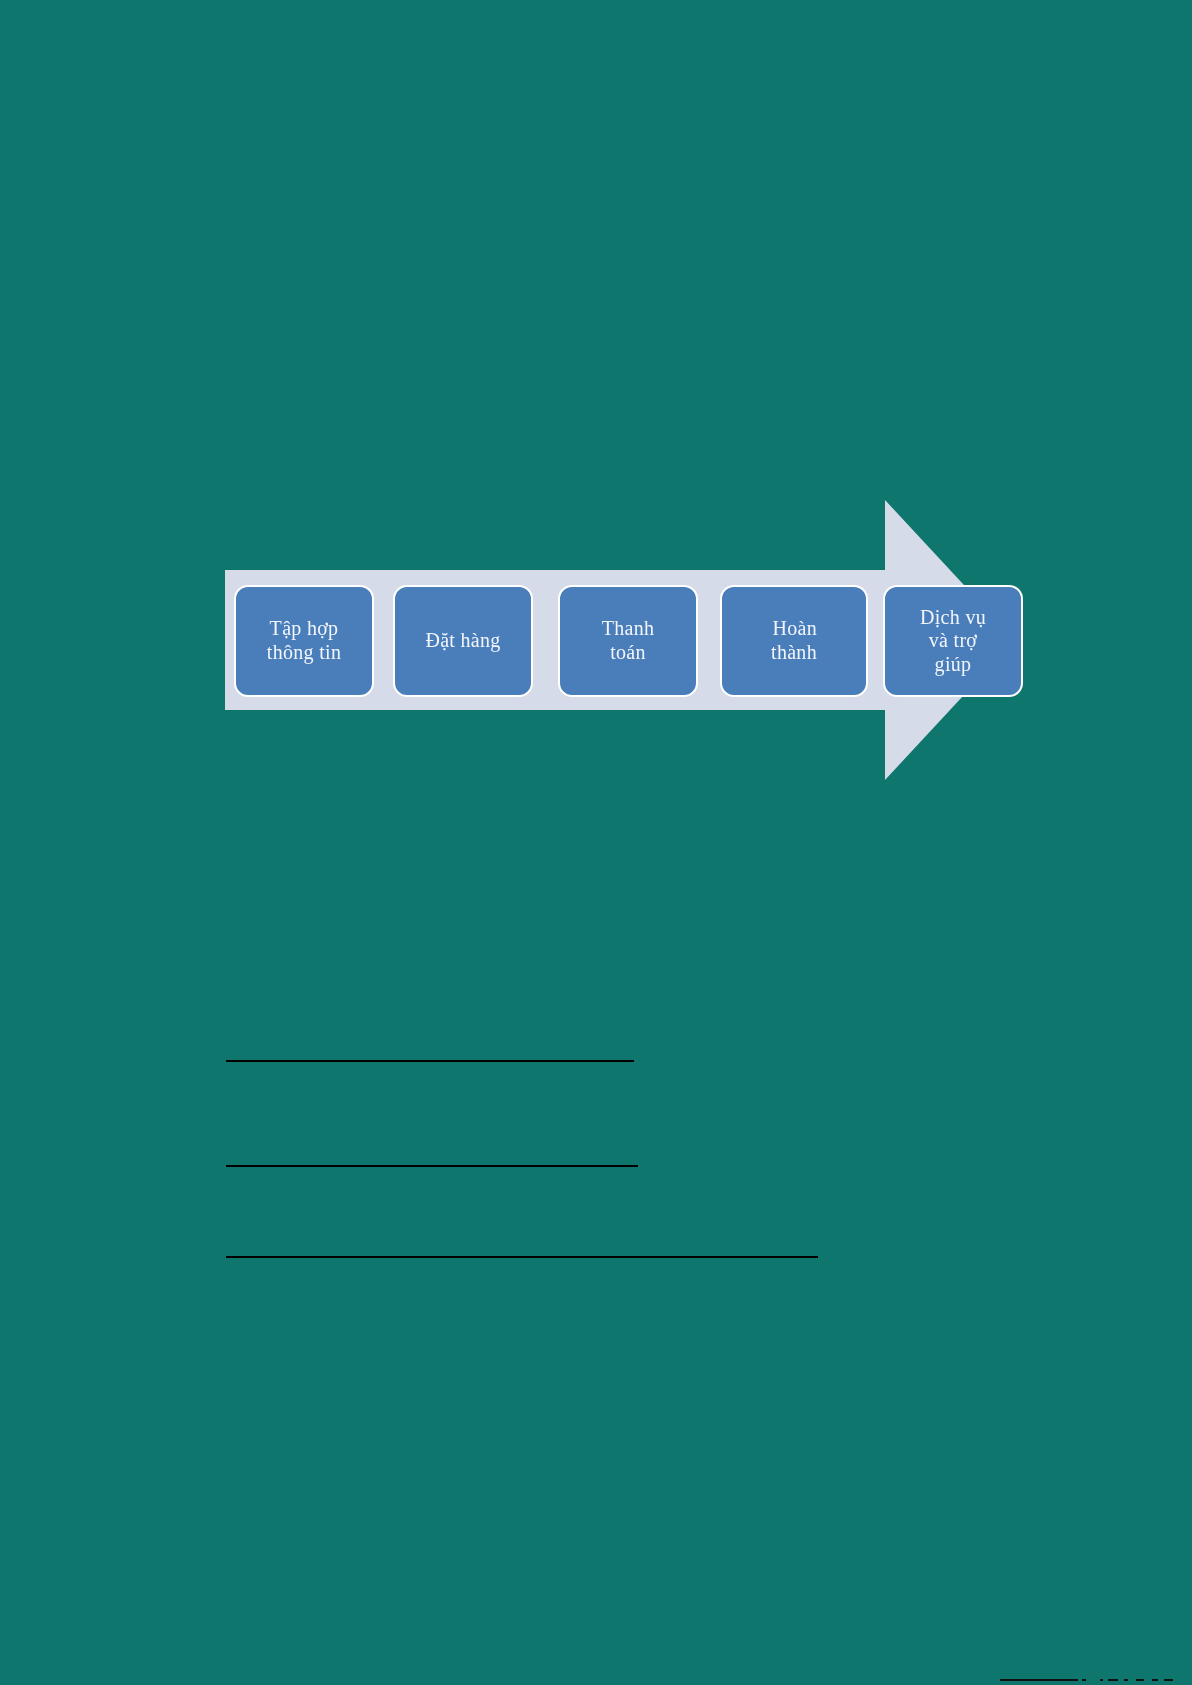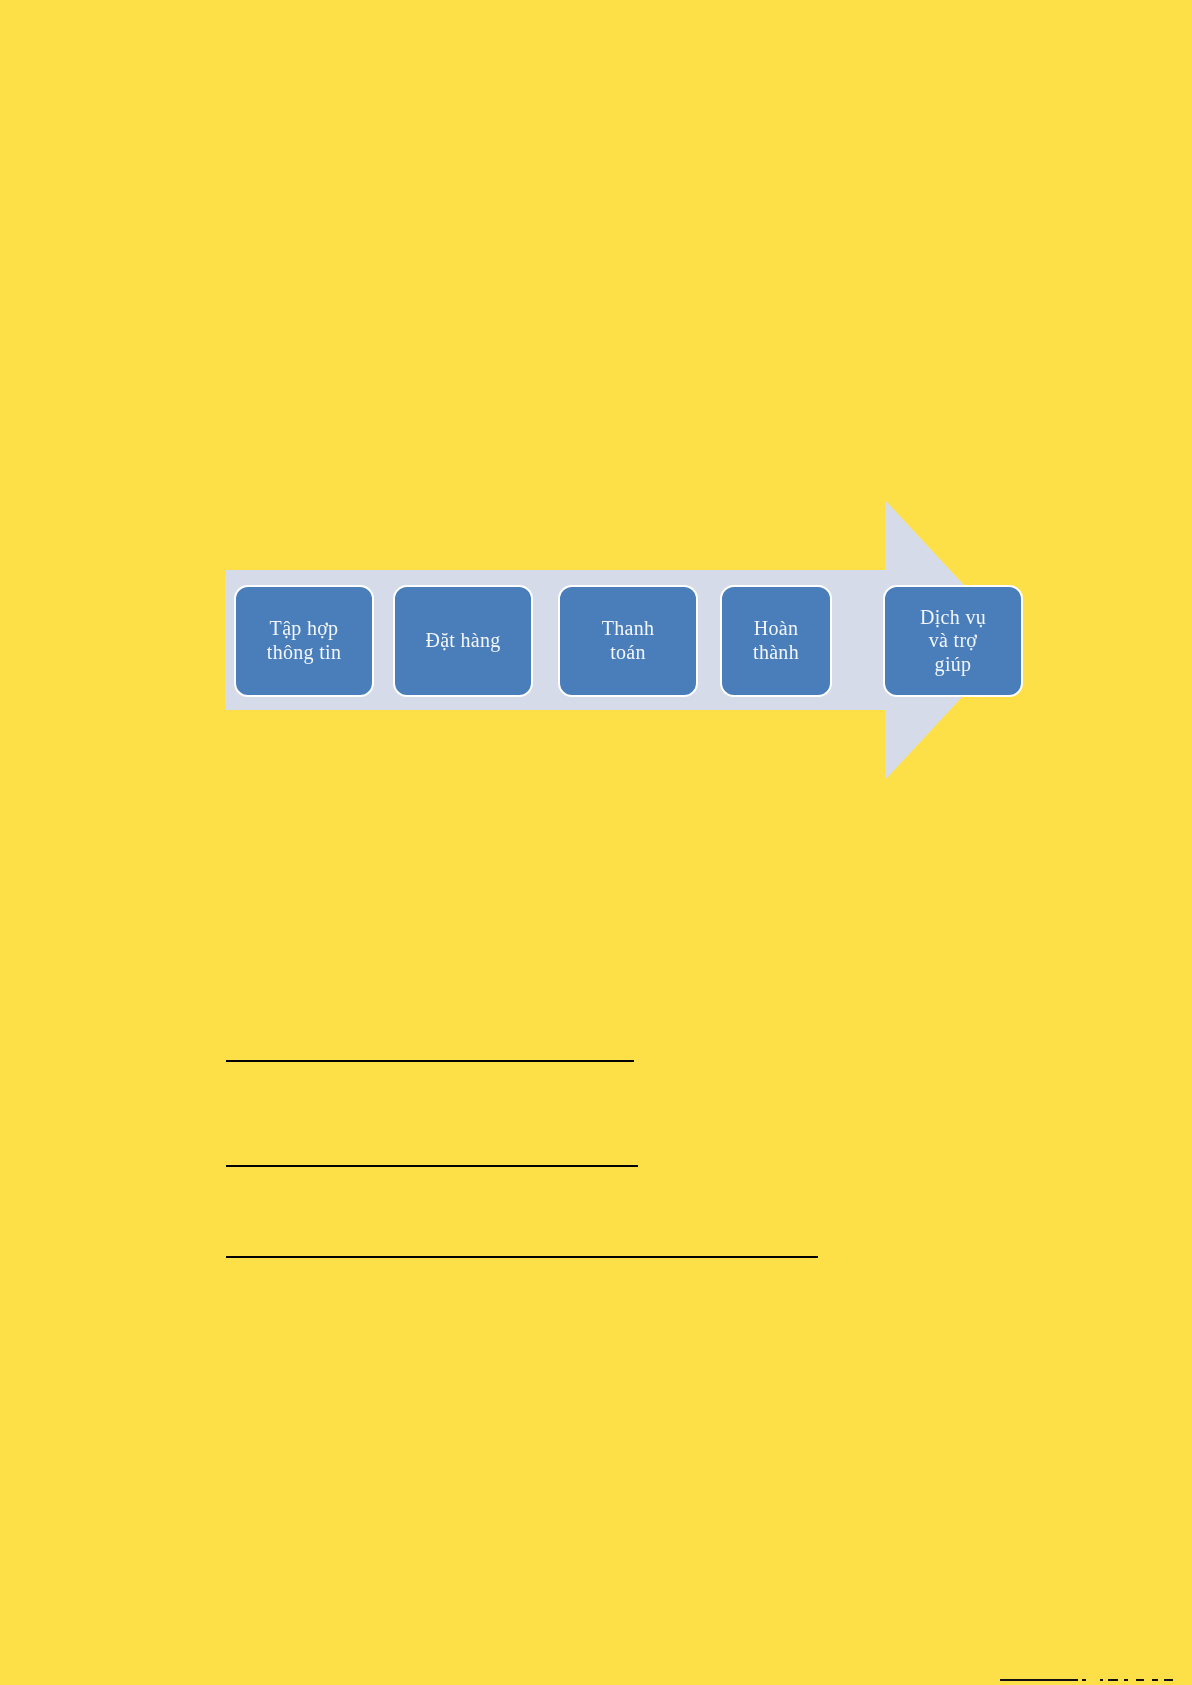--- a/index.html
+++ b/index.html
@@ -8,21 +8,21 @@
     padding: 0;
     background: #ffffff;
   }
   body {
     font-family: "Liberation Serif", "DejaVu Serif", serif;
   }
   .page {
     position: relative;
     width: 1192px;
     height: 1685px;
-    background: #fde047;
+    background: #0f766e;
     overflow: hidden;
     margin: 0 auto;
   }
 
   
   .diagram {
     position: absolute;
     left: 225px;
     top: 485px;
     width: 800px;
@@ -61,21 +61,21 @@
     font-family: "Liberation Serif", "DejaVu Serif", serif;
     font-size: 20px;
     line-height: 1.18;
     letter-spacing: 0.3px;
     padding: 0 6px;
     white-space: pre-line;
   }
   .step-0 { left: 9px;   width: 140px; }
   .step-1 { left: 168px; width: 140px; }
   .step-2 { left: 333px; width: 140px; text-align: center; }
-  .step-3 { left: 495px; width: 112px; }
+  .step-3 { left: 495px; width: 148px; text-align: right; }
   .step-4 { left: 658px; width: 140px; }
 
   
   .rule {
     position: absolute;
     background: #000000;
     height: 2px;
   }
   .rule-1 { left: 226px; top: 1060px; width: 408px; }
   .rule-2 { left: 226px; top: 1165px; width: 412px; }

